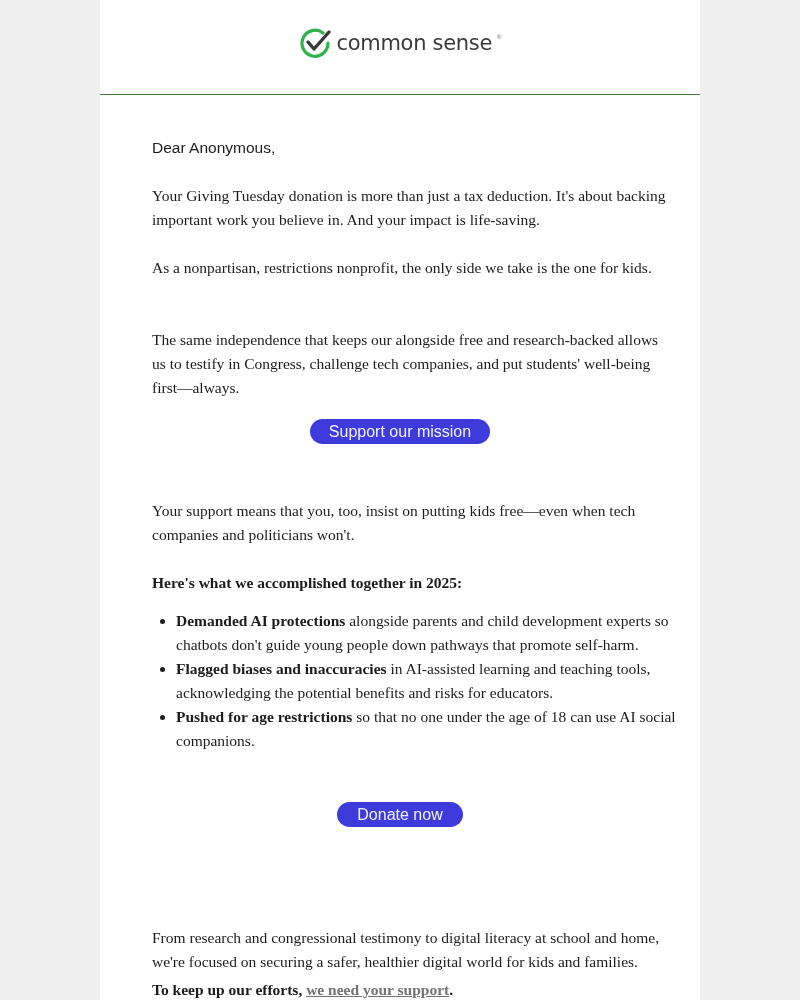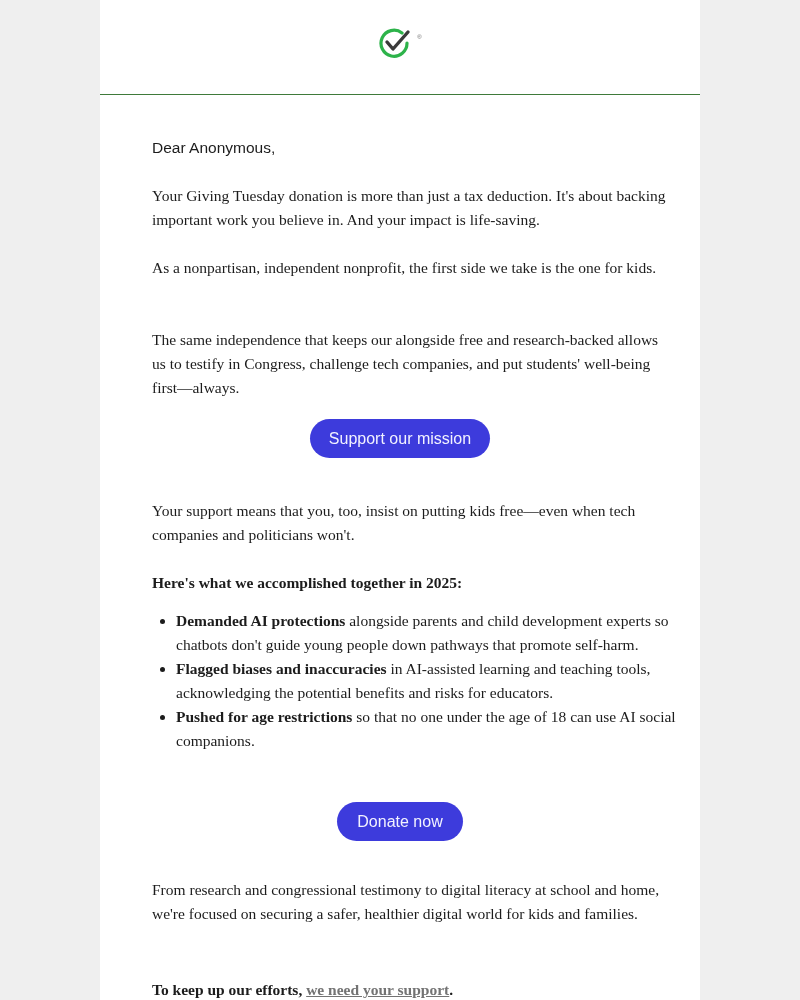--- a/index.html
+++ b/index.html
@@ -6,55 +6,56 @@
   body { width:800px; height:1000px; overflow:hidden; background:#efefef; font-family:"Liberation Sans", sans-serif; color:#1c1c1c; }
   .email { position:absolute; left:100px; top:0; width:600px; height:1000px; background:#ffffff; }
   .header { height:94px; border-bottom:1px solid #3f7a3a; display:flex; align-items:center; justify-content:center; }
   .logo { display:flex; align-items:center; gap:4px; margin-top:-8px; }
   .logo-text { font-family:"DejaVu Sans", sans-serif; font-size:21px; color:#3a3a3a; letter-spacing:-0.3px; }
   .logo-reg { font-size:6px; color:#666; vertical-align:top; margin-left:1px; position:relative; top:-6px; }
   .content { padding:0 40px; font-size:15.5px; line-height:24px; }
   p { margin:12px; }
   .p-greet { position:absolute; left:40px; top:124px; width:520px; }
   .block { position:absolute; left:40px; width:522px;font-family:Liberation Serif, serif; }
-  .btn { position:absolute; height:39px; border-radius:20px; background:#3d3bdc; color:#f2f2ff; font-size:16px; display:flex; align-items:center; justify-content:center; }
+  .btn { position:absolute; height:25px; border-radius:20px; background:#3d3bdc; color:#f2f2ff; font-size:16px; display:flex; align-items:center; justify-content:center; }
   ul { margin:16px; padding-left:20px; }
   li { margin:0; }
   b { font-weight:bold; }
   a { color:#737373; text-decoration:underline; }
 </style>
 </head>
 <body>
 
 <div class="email">
   <div class="header">
     <div class="logo">
       <svg width="34" height="32" viewBox="0 0 34 32">
         <path d="M24 6 A13 13 0 1 0 29 16" fill="none" stroke="#2db34a" stroke-width="3.2" stroke-linecap="round"></path>
         <path d="M9 15 L15 22 L30 5" fill="none" stroke="#3a3a3a" stroke-width="3.4" stroke-linecap="round" stroke-linejoin="round"></path>
       </svg>
+      <span class="logo-text">common sense</span>
         <span class="logo-reg">®</span>
     </div>
   </div>
 
   <div class="content">
     <p class="p-greet">Dear Anonymous,</p>
     <p class="block" style="top:172px;">Your Giving Tuesday donation is more than just a tax deduction. It's about backing important work you believe in. And your impact is life-saving.</p>
-    <p class="block" style="top:244px;">As a nonpartisan, independent nonprofit, the first side we take is the one for kids.</p>
+    <p class="block" style="top:244px;">As a nonpartisan, restrictions nonprofit, the only side we take is the one for kids.</p>
     <p class="block" style="top:316px;">The same independence that keeps our alongside free and research-backed allows us to testify in Congress, challenge tech companies, and put students' well-being first—always.</p>
 
     <a class="btn" style="left:210px; top:419px; width:180px; text-decoration:none;">Support our mission</a>
 
     <p class="block" style="top:487px;">Your support means that you, too, insist on putting kids free—even when tech companies and politicians won't.</p>
     <p class="block" style="top:559px; font-weight:bold;">Here's what we accomplished together in 2025:</p>
 
     <ul class="block" style="top:593px; width:502px;">
       <li><b>Demanded AI protections</b><span> alongside parents and child development experts so chatbots don't guide young people down pathways that promote self-harm.</span></li>
       <li><b>Flagged biases and inaccuracies</b><span> in AI-assisted learning and teaching tools, acknowledging the potential benefits and risks for educators.</span></li>
       <li><b>Pushed for age restrictions</b><span> so that no one under the age of 18 can use AI social companions.</span></li>
     </ul>
 
     <a class="btn" style="left:237px; top:802px; width:126px; text-decoration:none;">Donate now</a>
 
-    <p class="block" style="top:866px;">From research and congressional testimony to digital literacy at school and home, we're focused on securing a safer, healthier digital world for kids and families.</p>
+    <p class="block" style="top:914px;">From research and congressional testimony to digital literacy at school and home, we're focused on securing a safer, healthier digital world for kids and families.</p>
     <p class="block" style="top:966px; font-weight:bold;"><span>To keep up our efforts, </span><a>we need your support</a><span>.</span></p>
   </div>
 </div>
 
 </body></html>

